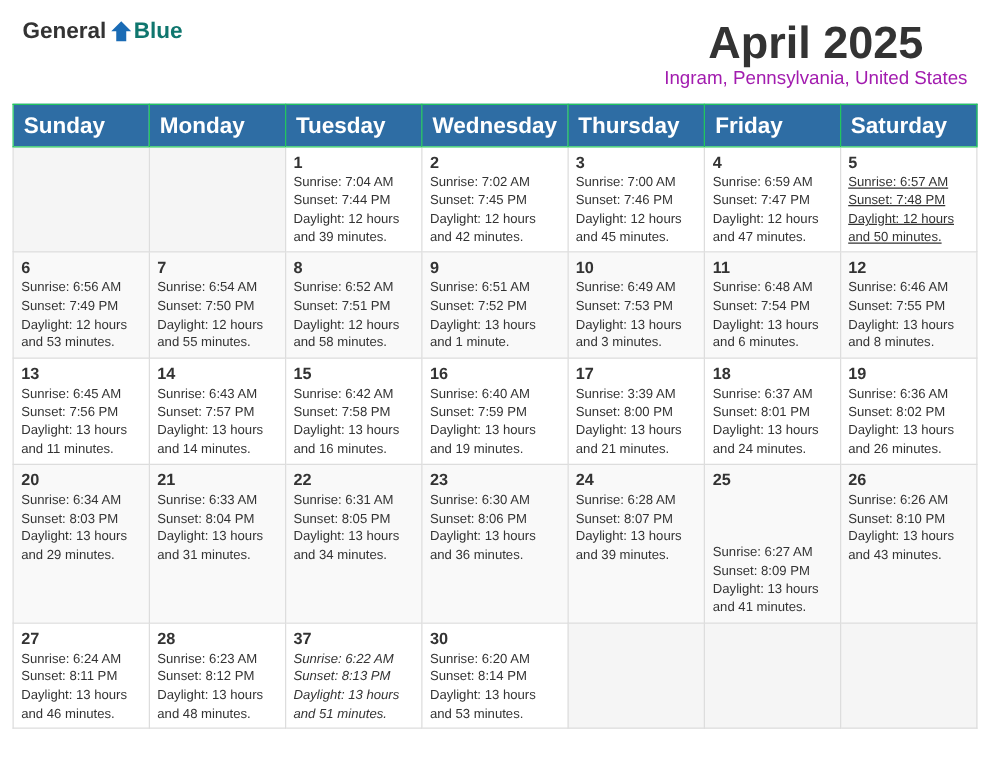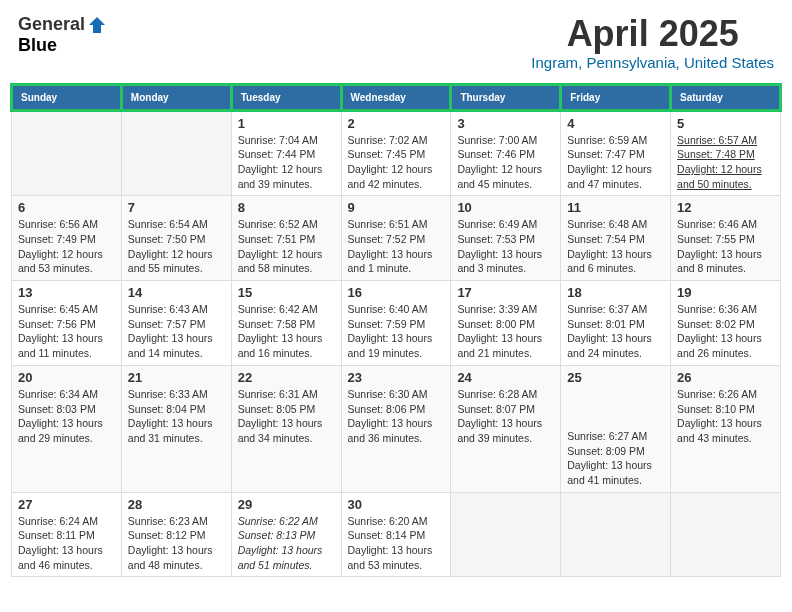--- a/index.html
+++ b/index.html
@@ -12,68 +12,68 @@
     }
     .header-area {
       display: flex;
       justify-content: space-between;
       align-items: flex-start;
       margin-bottom: 8px;
       padding: 4px 8px;
     }
     .logo-area {
       display: flex;
-      flex-direction: column;
+      flex-direction: row;
       align-items: flex-start;
     }
     .logo-text {
       display: flex;
       align-items: center;
     }
     .logo-general {
       font-size: 18px;
       font-weight: bold;
       color: #333;
     }
     .logo-blue {
       font-size: 18px;
       font-weight: bold;
-      color: #000000;
+      color: #0f766e;
     }
     .logo-icon {
       width: 20px;
       height: 20px;
       margin-left: 2px;
     }
     .title-area {
       text-align: center;
     }
     .month-title {
       font-size: 36px;
       font-weight: bold;
       color: #333;
       line-height: 1.1;
     }
     .location-title {
       font-size: 15px;
-      color: #0369a1;
+      color: #a21caf;
     }
     .calendar {
       width: 100%;
       border-collapse: collapse;
       border: 1px solid #ccc;
     }
     .calendar th {
       background-color: #2e6da4;
       color: #fff;
-      font-size: 10px;
+      font-size: 18px;
       font-weight: bold;
       text-align: left;
       padding: 6px 8px;
-      border: 3px solid #22c55e;
+      border: 1px solid #22c55e;
     }
     .calendar td {
       vertical-align: top;
       padding: 4px 6px;
       border: 1px solid #ddd;
       font-size: 11px;
       color: #333;
       width: calc(100% / 7);
       min-height: 80px;
       background: #fff;
@@ -304,21 +304,21 @@
 Sunset: 8:11 PM
 Daylight: 13 hours and 46 minutes.</div>
         </td>
         <td>
           <span class="day-number">28</span>
           <div class="day-info" style="white-space: pre-line;">Sunrise: 6:23 AM
 Sunset: 8:12 PM
 Daylight: 13 hours and 48 minutes.</div>
         </td>
         <td>
-          <span class="day-number">29</span>
+          <span class="day-number">37</span>
           <div class="day-info" style="white-space: pre-line; font-style: italic;">Sunrise: 6:22 AM
 Sunset: 8:13 PM
 Daylight: 13 hours and 51 minutes.</div>
         </td>
         <td>
           <span class="day-number">30</span>
           <div class="day-info" style="white-space: pre-line;">Sunrise: 6:20 AM
 Sunset: 8:14 PM
 Daylight: 13 hours and 53 minutes.</div>
         </td>

